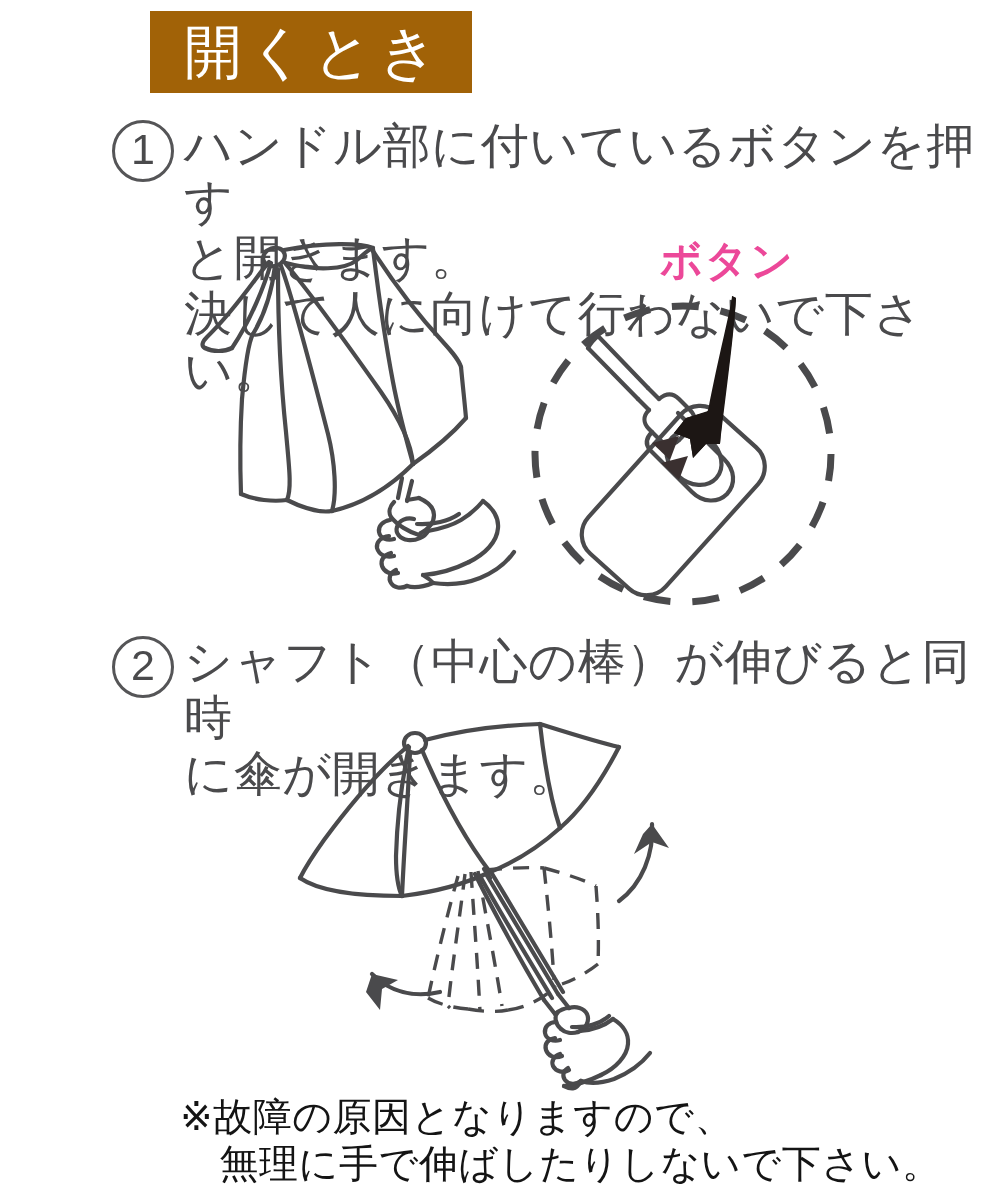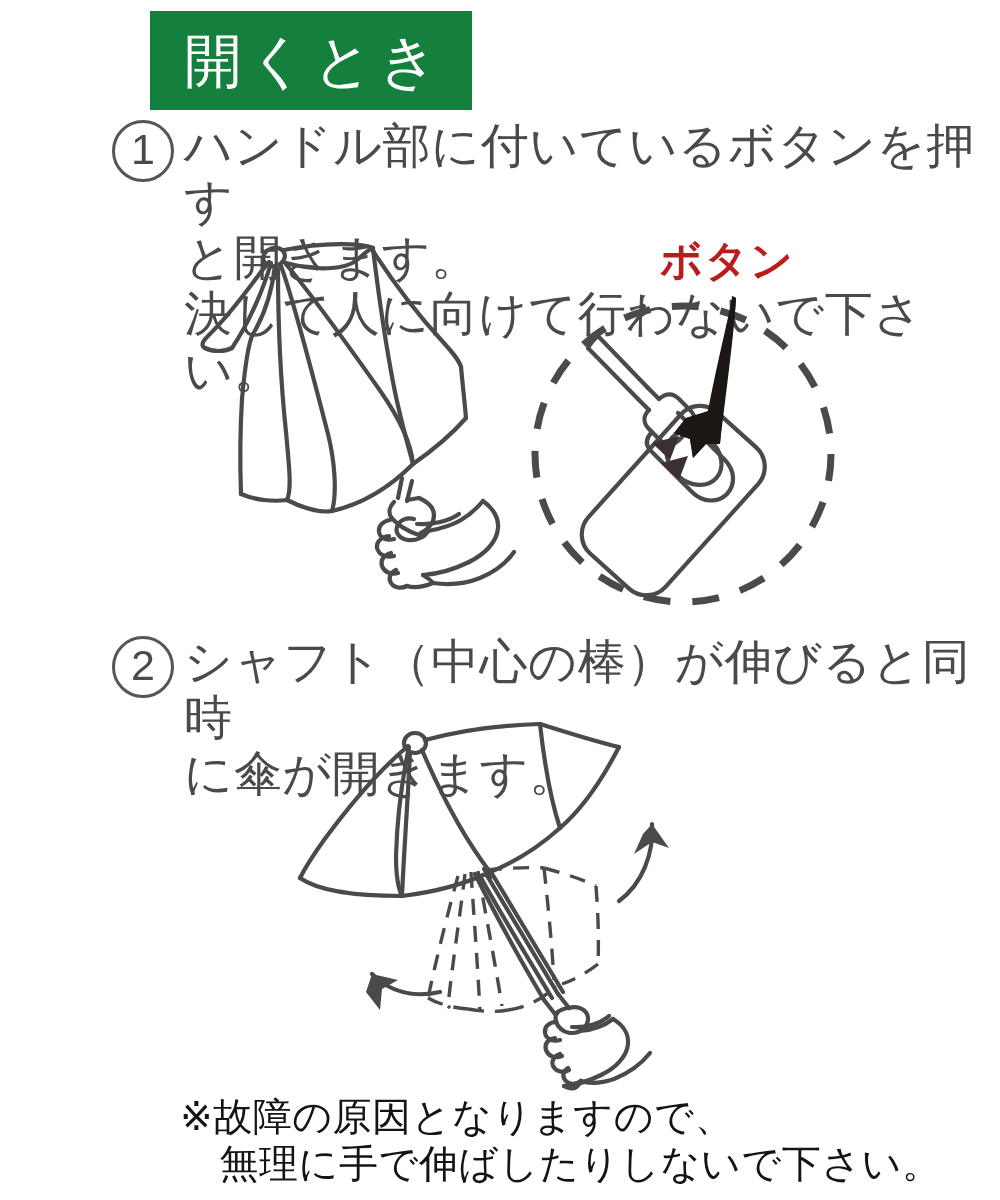--- a/index.html
+++ b/index.html
@@ -24,22 +24,22 @@
     width: 1000px;
     height: 1200px;
   }
 
   
   .header-band {
     position: absolute;
     left: 150px;
     top: 11px;
     width: 322px;
-    height: 99px;
-    background: #15803d;
+    height: 82px;
+    background: #a16207;
     display: flex;
     align-items: center;
     justify-content: center;
     box-sizing: border-box;
   }
   .header-band .header-title {
     color: #ffffff;
     font-size: 58px;
     line-height: 1;
     letter-spacing: 6px;
@@ -86,21 +86,21 @@
   }
 
   
   .callout-label {
     position: absolute;
     left: 660px;
     top: 240px;
     font-size: 42px;
     line-height: 1;
     letter-spacing: 2px;
-    color: #b91c1c;
+    color: #ec4899;
     font-weight: 700;
   }
 
   
   .footer-note {
     position: absolute;
     left: 160px;
     top: 1094px;
     font-size: 39px;
     line-height: 1.2;

